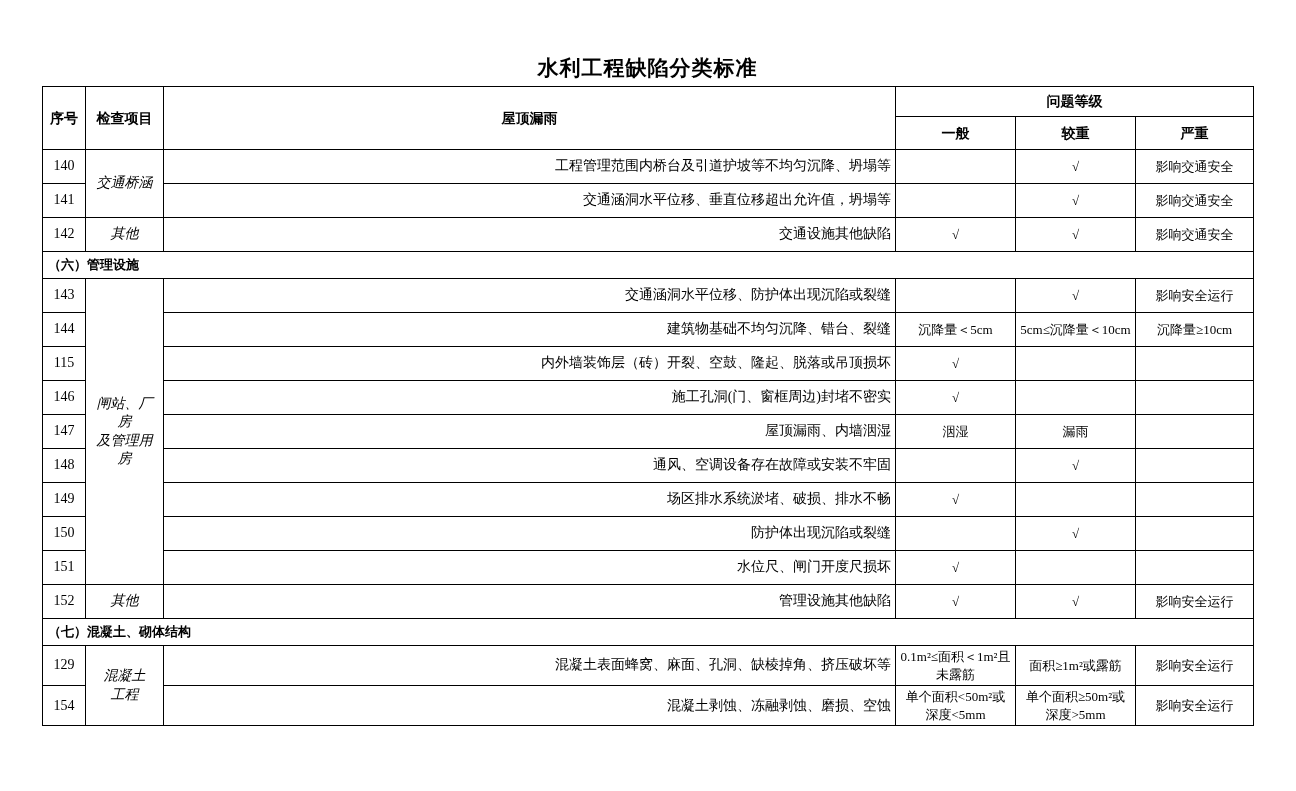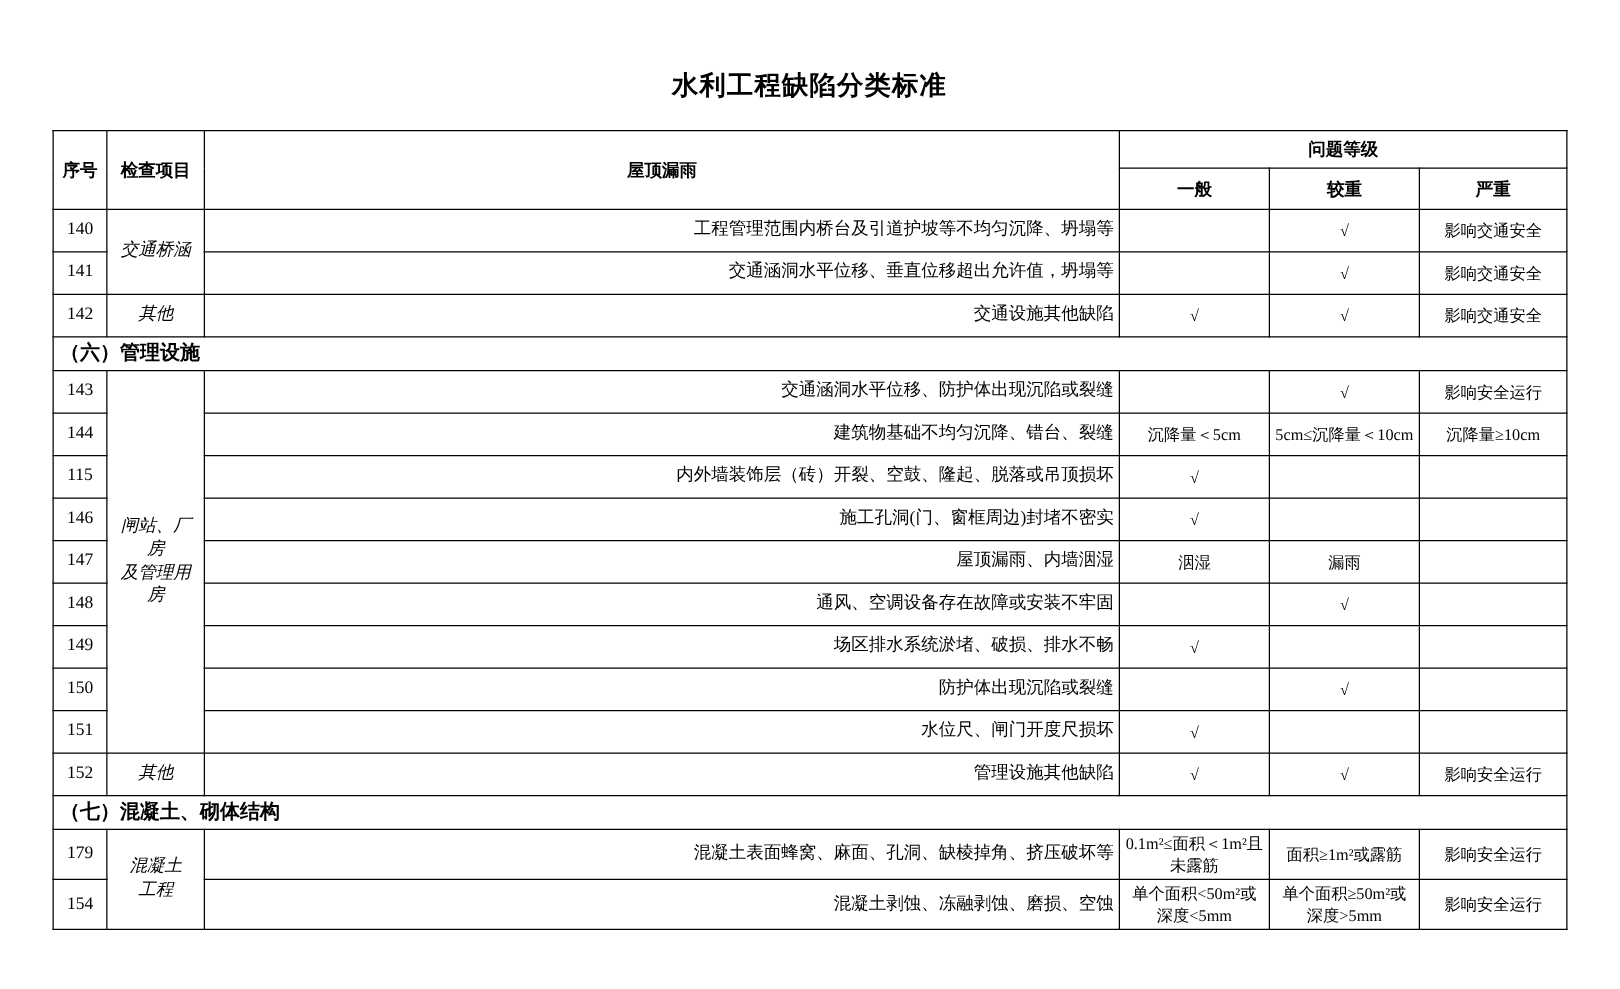--- a/index.html
+++ b/index.html
@@ -12,21 +12,21 @@
     width: 1296px;
     height: 791px;
     overflow: hidden;
     font-family: "Liberation Serif", "DejaVu Serif", serif;
   }
   .page {
     padding: 54px 0 0 42px;
   }
   .doc-title {
     width: 1211px;
-    margin: 0 0 22px 0;
+    margin: 0 0 4px 0;
     text-align: center;
     font-family: "Liberation Sans", "DejaVu Sans", sans-serif;
     font-weight: 700;
     font-size: 21px;
     letter-spacing: 1px;
   }
   table.defect-table {
     border-collapse: collapse;
     table-layout: fixed;
     width: 1211px;
@@ -47,21 +47,21 @@
     font-size: 14px;
   }
   tr.head-row-1 { height: 30px; }
   tr.head-row-2 { height: 33px; }
   tr.item { height: 34px; }
   tr.section { height: 27px; }
   tr.section td {
     text-align: left;
     font-family: "Liberation Sans", "DejaVu Sans", sans-serif;
     font-weight: 700;
-    font-size: 16px;
+    font-size: 13px;
     padding: 2px 4px 2px 5px;
   }
   td.desc {
     text-align: right;
     padding-left: 7px;
   }
   td.itemcell {
     white-space: pre-line;
     font-style: italic;
   }
@@ -195,21 +195,21 @@
           <td class="itemcell" rowspan="1">其他</td>
           <td class="desc">管理设施其他缺陷</td>
           <td class="grade">√</td>
           <td class="grade">√</td>
           <td class="grade">影响安全运行</td>
         </tr>
         <tr class="section">
           <td colspan="6">（七）混凝土、砌体结构</td>
         </tr>
         <tr class="item">
-          <td>179</td>
+          <td>129</td>
           <td class="itemcell" rowspan="2">混凝土
 工程</td>
           <td class="desc">混凝土表面蜂窝、麻面、孔洞、缺棱掉角、挤压破坏等</td>
           <td class="grade">0.1m²≤面积＜1m²且未露筋</td>
           <td class="grade">面积≥1m²或露筋</td>
           <td class="grade">影响安全运行</td>
         </tr>
         <tr class="item">
           <td>154</td>
           <td class="desc">混凝土剥蚀、冻融剥蚀、磨损、空蚀</td>

